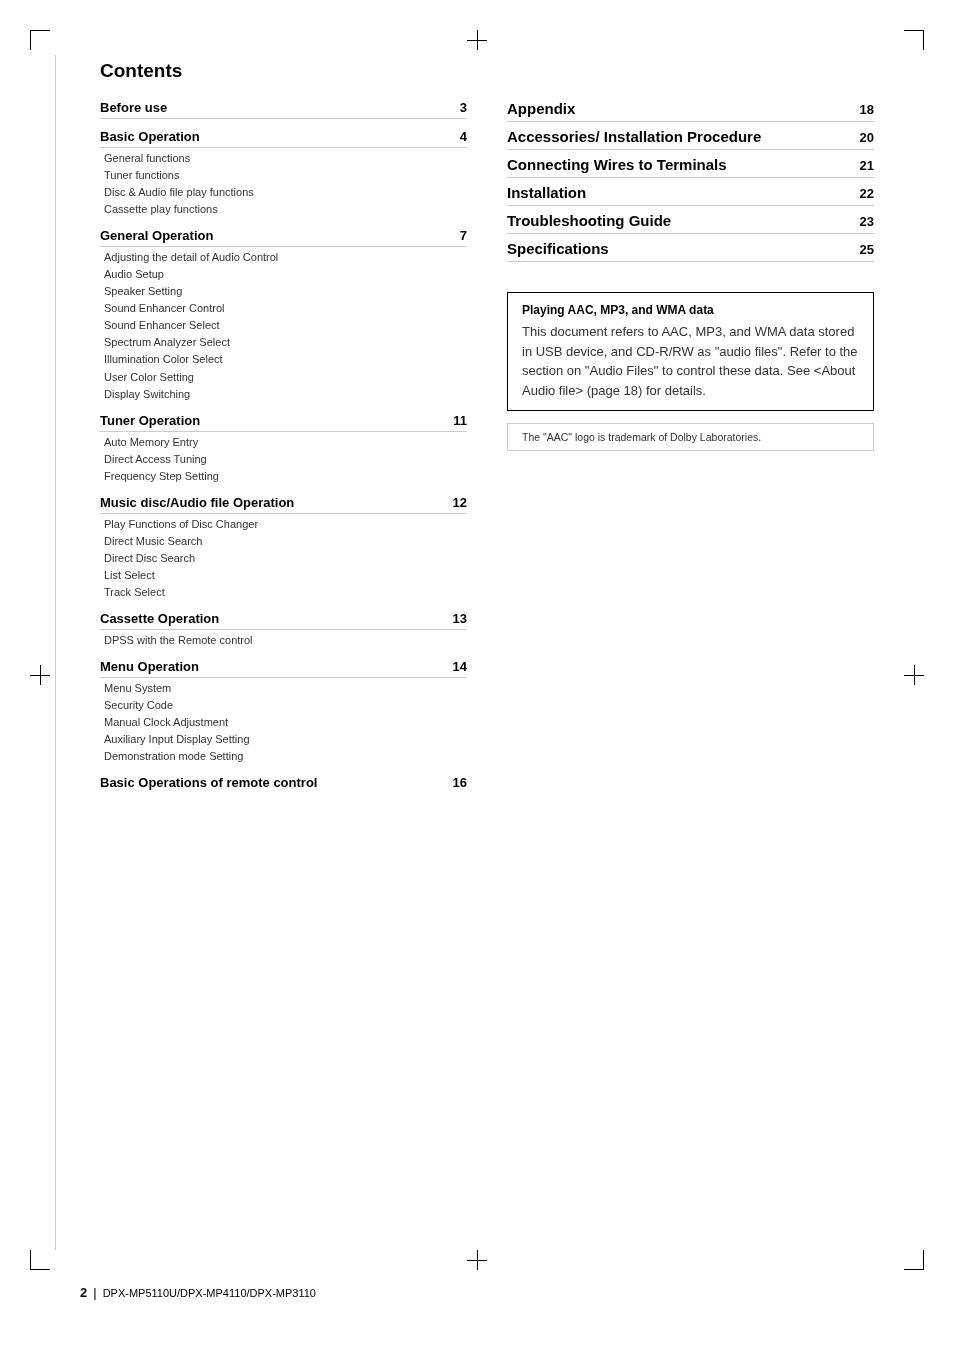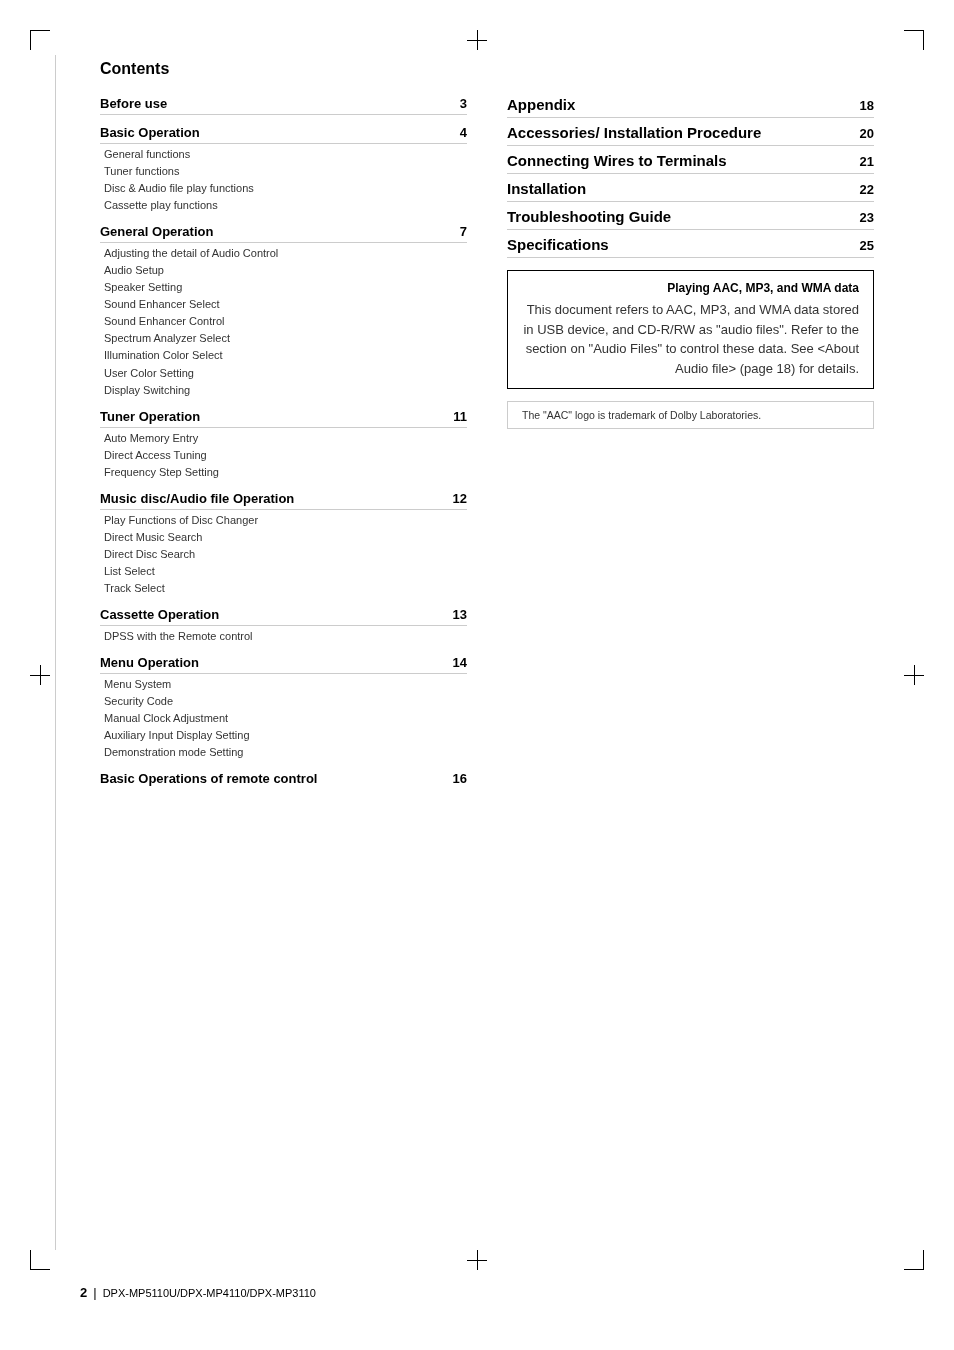--- a/index.html
+++ b/index.html
@@ -74,21 +74,21 @@
       bottom: 100px;
       width: 1px;
       background: #ccc;
     }
 
     .contents-area {
       margin-left: 20px;
     }
 
     h1.contents-title {
-      font-size: 16px;
+      font-size: 19px;
       font-weight: bold;
       margin-bottom: 18px;
       color: #000;
     }
 
     .two-col {
       display: flex;
       gap: 40px;
     }
 
@@ -157,23 +157,22 @@
       font-size: 13px;
       font-weight: bold;
       color: #000;
       margin-left: 24px;
     }
 
     
     .info-box {
       border: 1px solid #000;
       padding: 10px 14px;
-      margin-top: 12px;
+      margin-top: 30px;
       width: 100%;
-      text-align: right;
     }
 
     .info-box-title {
       font-size: 12px;
       font-weight: bold;
       color: #000;
       margin-bottom: 5px;
     }
 
     .info-box-text {
@@ -270,22 +269,22 @@
 
         <div class="toc-section toc-section-with-line">
           <div class="toc-header">
             <span class="toc-header-title">General Operation</span>
             <span class="toc-page-num">7</span>
           </div>
           <ul class="toc-sublist">
             <li>Adjusting the detail of Audio Control</li>
             <li>Audio Setup</li>
             <li>Speaker Setting</li>
+            <li>Sound Enhancer Control</li>
             <li>Sound Enhancer Select</li>
-            <li>Sound Enhancer Control</li>
             <li>Spectrum Analyzer Select</li>
             <li>Illumination Color Select</li>
             <li>User Color Setting</li>
             <li>Display Switching</li>
           </ul>
         </div>
 
         <div class="toc-section toc-section-with-line">
           <div class="toc-header">
             <span class="toc-header-title">Tuner Operation</span>

